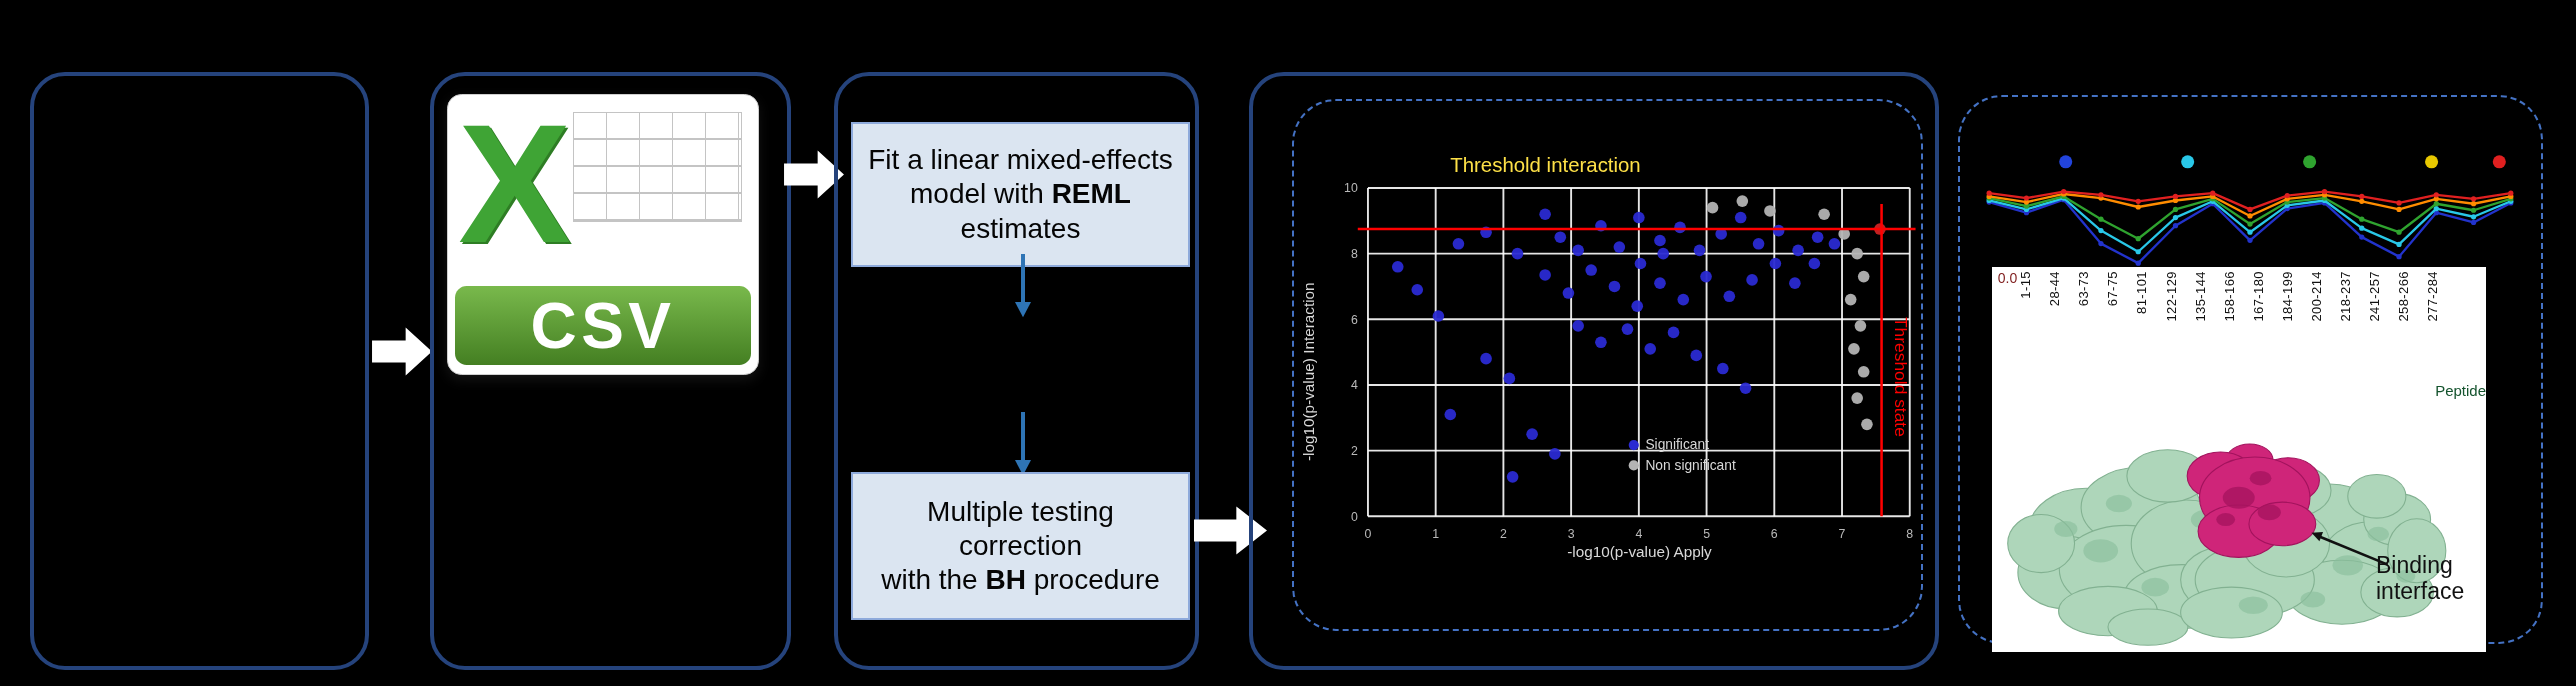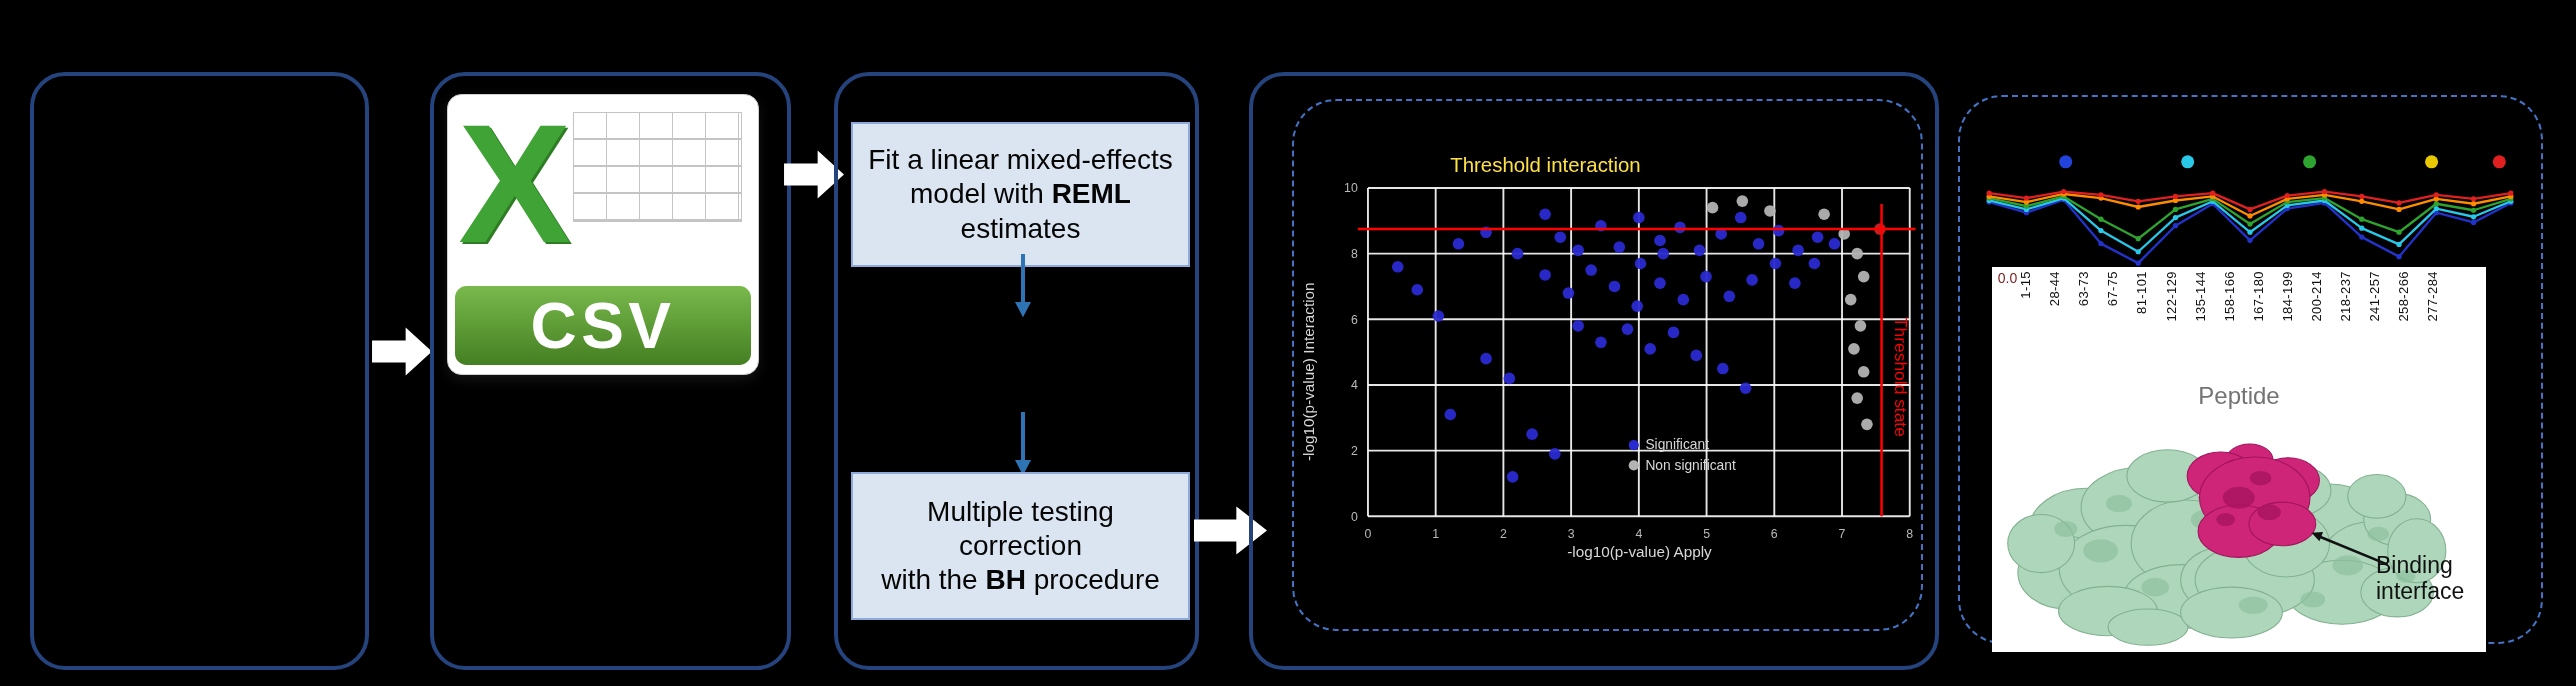--- a/index.html
+++ b/index.html
@@ -26,21 +26,21 @@
   .red-title{position:absolute;color:#fde047;font-size:20.4px;text-align:center}
   .v-red{position:absolute;color:#ff0000;font-size:17.4px;writing-mode:vertical-rl}
   .axis-label{position:absolute;color:#d8d8d8;font-size:15.3px;text-align:center}
   .y-axis-label{position:absolute;color:#d8d8d8;font-size:15.3px;writing-mode:vertical-rl;
                 transform:rotate(180deg);text-align:center}
   .whitebox{position:absolute;background:#fff}
   .origin-tick{position:absolute;left:5.8px;top:2.9px;font-size:14px;color:#7f1d1d}
   .pep{position:absolute;top:0;writing-mode:vertical-rl;transform:rotate(180deg);
        font-size:13px;color:#111;letter-spacing:0.4px;white-space:nowrap}
   .pep-axis{position:absolute;left:0;top:4.4px;width:100%;height:110px}
-  .pep-title{position:absolute;top:115px;width:100%;text-align:center;font-size:24px;color:#737373}
+  .pep-title{position:absolute;top:115px;width:100%;text-align:right;font-size:15px;color:#14532d}
   .bind-caption{position:absolute;left:384px;top:285px;width:116px;font-size:23px;color:#111;line-height:1.15}
   svg{display:block}
   svg text{font-family:"Liberation Sans",sans-serif}
 </style>
 </head>
 <body>
 
 <div class="stage">
 
   <div class="panel" style="left:30px;top:72px;width:339px;height:598px"></div>

